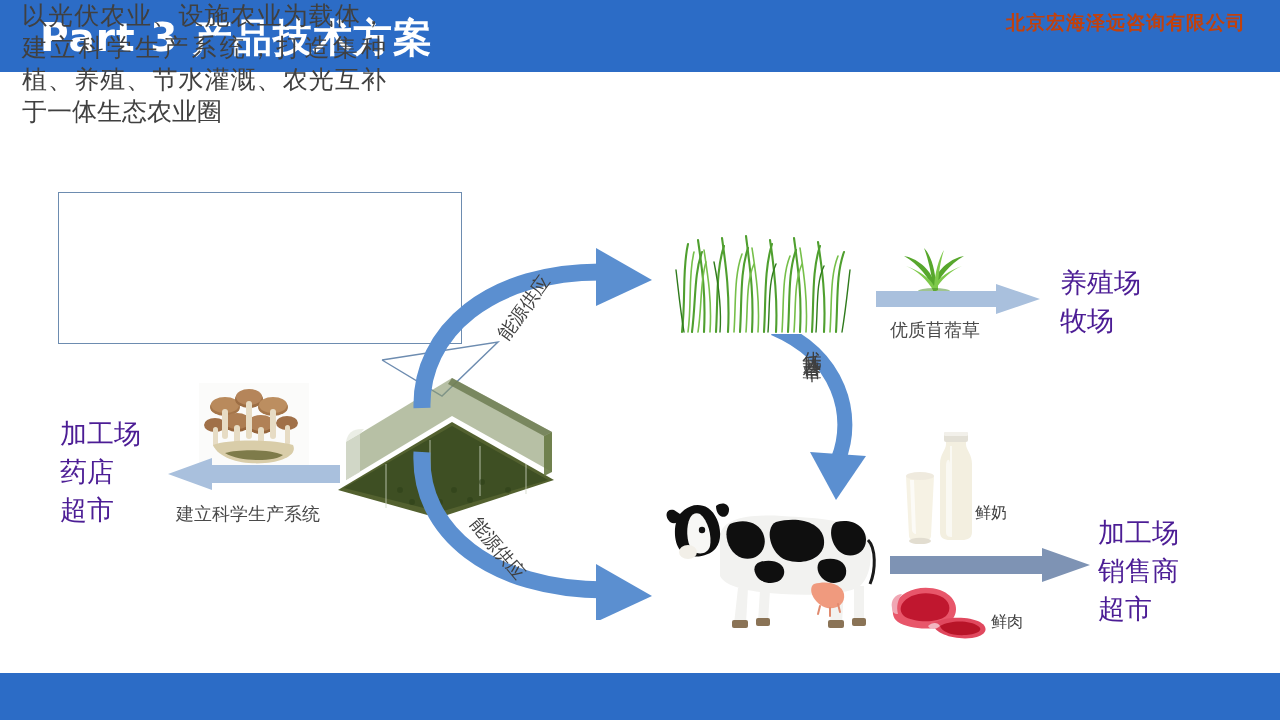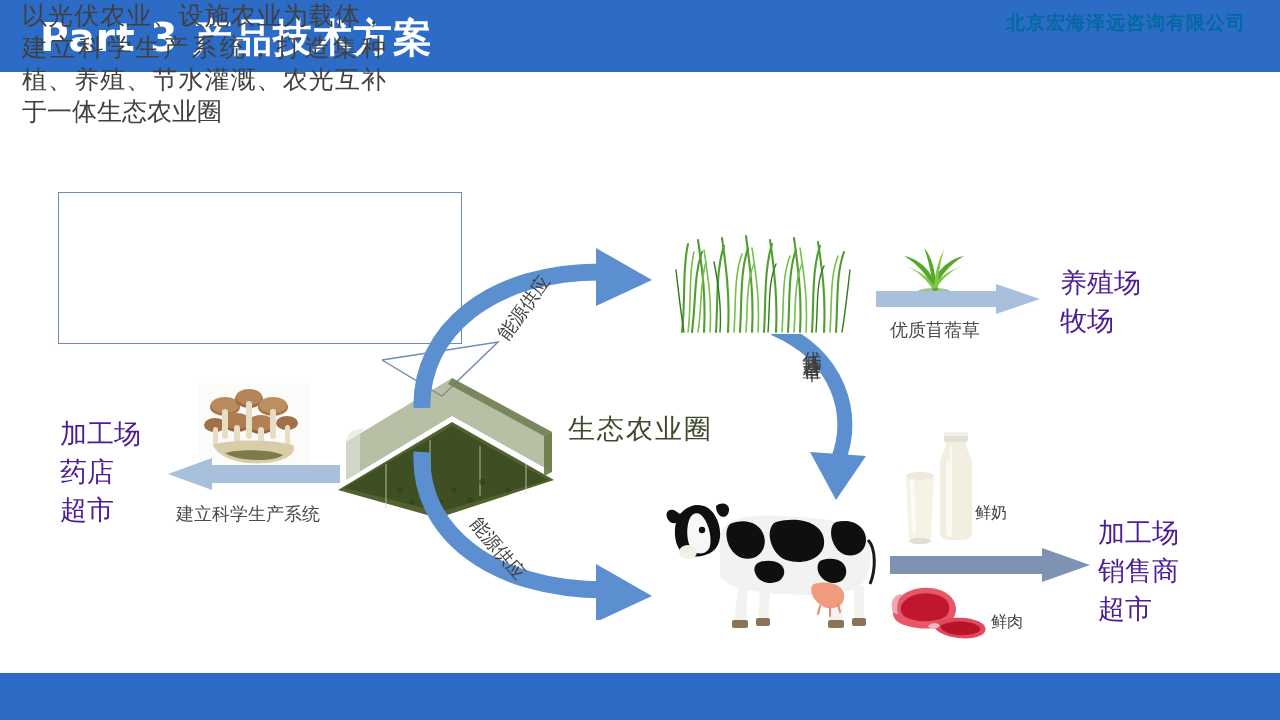--- a/index.html
+++ b/index.html
@@ -73,21 +73,21 @@
     writing-mode:vertical-rl;letter-spacing:3px;
     font-family:"DejaVu Sans","Liberation Sans",sans-serif;
   }
 
   
   .footer{
     position:absolute;left:0;bottom:0;width:1280px;height:47px;background:#2c6cc6;
   }
   .footer-text{
     position:absolute;right:34px;top:10px;
-    font-size:19px;color:#0369a1;letter-spacing:1px;font-weight:bold;
+    font-size:19px;color:#c2410c;letter-spacing:1px;font-weight:bold;
     font-family:"DejaVu Sans","Liberation Sans",sans-serif;
   }
 
   
   .pic{position:absolute;}
 </style>
 </head>
 <body>
 
 <div id="slide">
@@ -147,21 +147,20 @@
 
   <svg class="pic" style="left:760px;top:320px;width:140px;height:190px;" viewBox="0 0 140 190">
     <path d="M14,8 C80,36 96,96 78,140" stroke="#5b8fd0" stroke-width="15" fill="none"></path>
     <polygon points="50,132 106,136 76,180" fill="#5b8fd0"></polygon>
   </svg>
 
   <div class="rot-up" style="left:492px;top:330px;">能源供应</div>
   <div class="rot-dn" style="left:484px;top:512px;">能源供应</div>
   <div class="vert" style="left:800px;top:336px;height:150px;">优质苜蓿草</div>
 
-  <div class="lab center" style="left:568px;top:411px;">生态农业圈</div>
 
   <svg class="pic" style="left:672px;top:222px;width:180px;height:112px;" viewBox="0 0 180 112">
     <rect x="0" y="0" width="180" height="112" fill="#ffffff"></rect>
     <g stroke-linecap="round" fill="none">
       <g stroke="#4f9f2f" stroke-width="2.1">
         <path d="M10,110 C14,74 10,48 16,22"></path>
           <path d="M20,110 C24,78 22,52 30,30"></path>
         <path d="M32,110 C34,72 30,46 26,18"></path>
           <path d="M44,110 C46,76 44,48 52,24"></path>
         <path d="M56,110 C58,74 54,44 50,16"></path>

